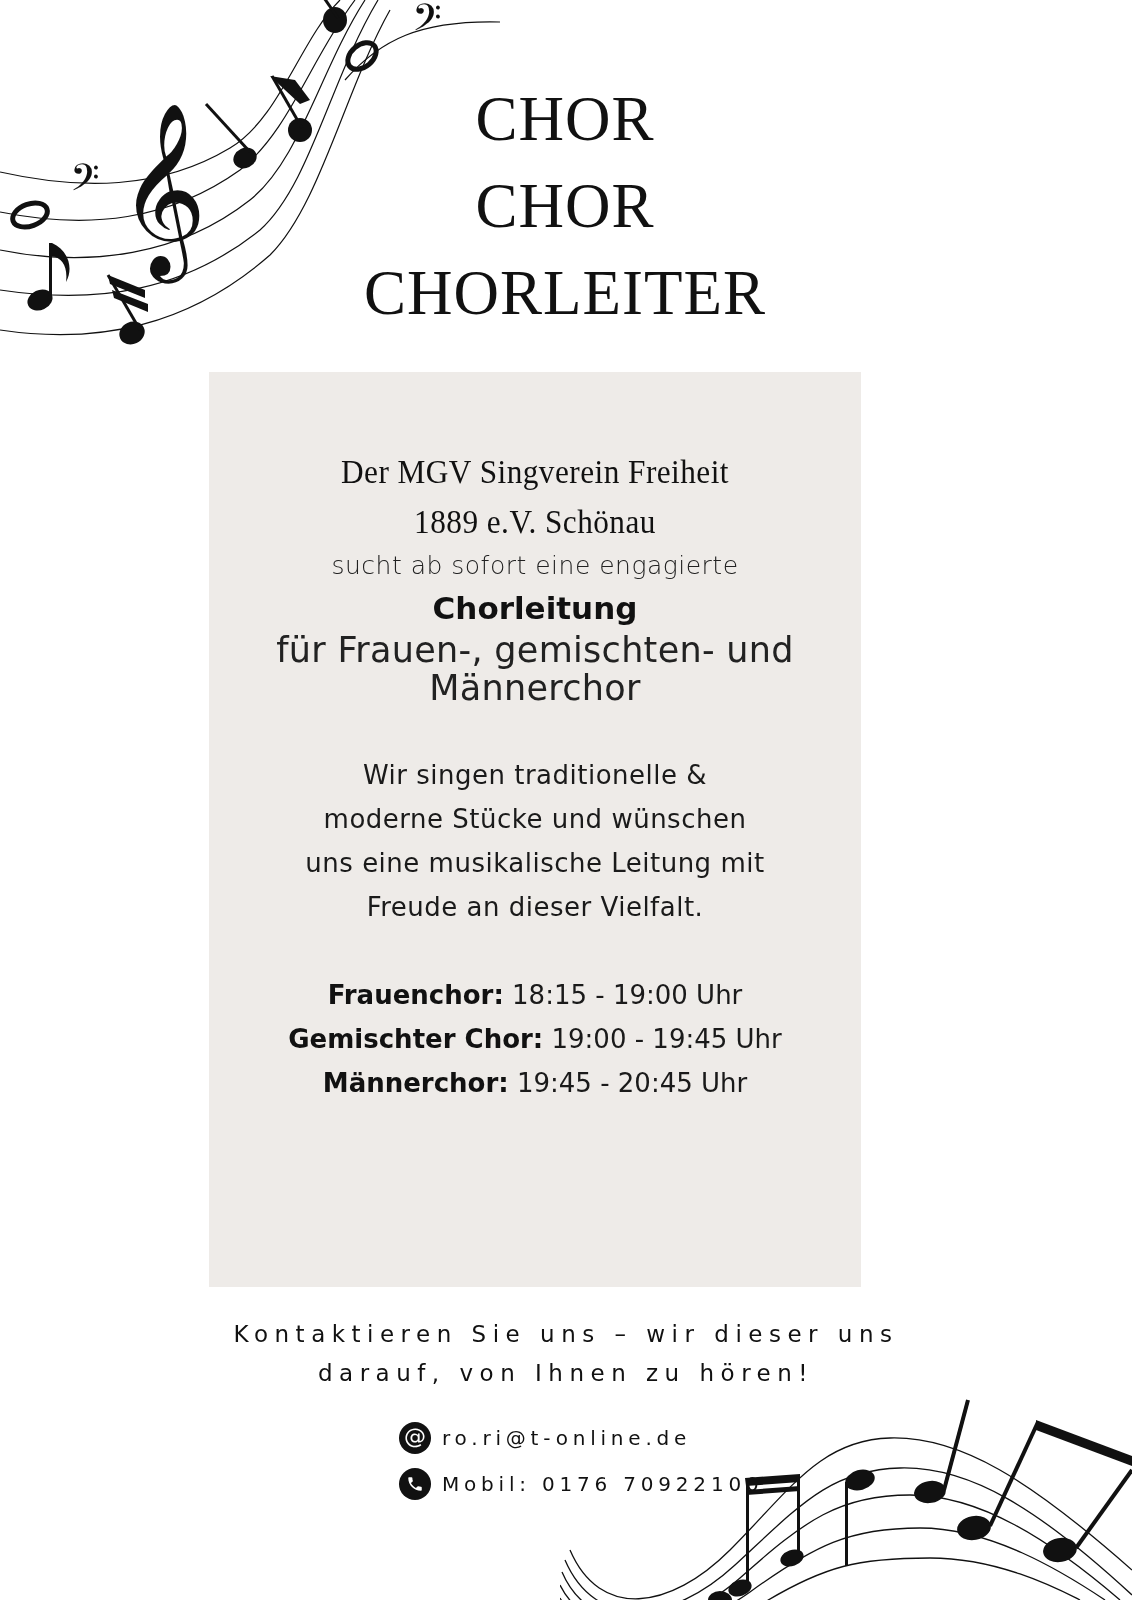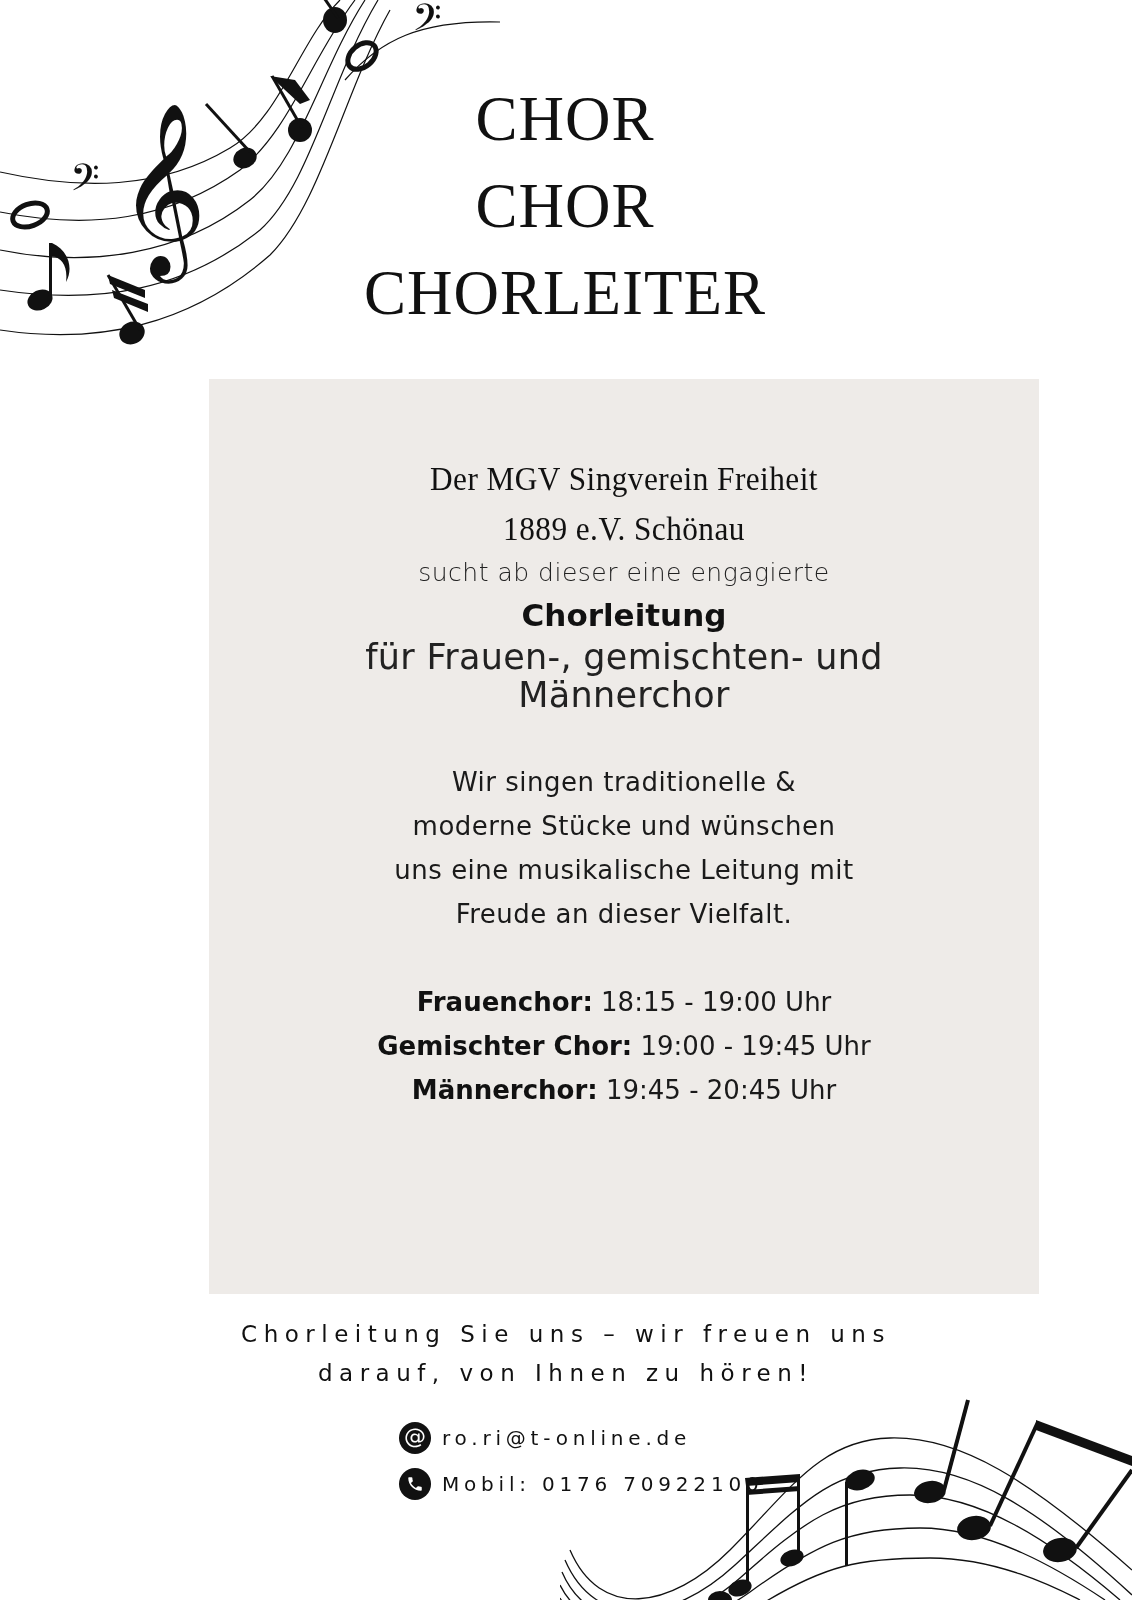--- a/index.html
+++ b/index.html
@@ -41,24 +41,23 @@
       line-height: 87px;
       letter-spacing: 1px;
       color: #111;
       margin: 0;
     }
     .title span { display: block; }
     .info-box {
       position: absolute;
       left: 209px;
       top: 372px;
-      width: 830px;
+      width: 652px;
       height: 915px;
       background: #eeebe8;
-      margin-top: 7px;
     }
     .box-content {
       position: absolute;
       left: 0;
       right: 0;
       top: 75px;
       text-align: center;
     }
     .org-line {
       font-family: "Liberation Serif", "DejaVu Serif", serif;
@@ -212,21 +211,21 @@
 <h1 class="title">
   <span>CHOR</span>
   <span>CHOR</span>
   <span>CHORLEITER</span>
 </h1>
 
 <div class="info-box">
   <div class="box-content">
     <div class="org-line org-line-1">Der MGV Singverein Freiheit</div>
     <div class="org-line org-line-1">1889 e.V. Schönau</div>
-    <div class="sub-line">sucht ab dieser eine engagierte</div>
+    <div class="sub-line">sucht ab sofort eine engagierte</div>
     <div class="role">Chorleitung</div>
     <div class="for-line">für Frauen-, gemischten- und</div>
     <div class="for-line">Männerchor</div>
 
     <div class="para">
       <div>Wir singen traditionelle &amp;</div>
       <div>moderne Stücke und wünschen</div>
       <div>uns eine musikalische Leitung mit</div>
       <div>Freude an dieser Vielfalt.</div>
     </div>
@@ -243,21 +242,21 @@
       </div>
       <div class="schedule-row">
         <span class="label">Männerchor:</span>
         <span>19:45 - 20:45 Uhr</span>
       </div>
     </div>
   </div>
 </div>
 
 <div class="contact-text">
-  <div>Chorleitung Sie uns – wir freuen uns</div>
+  <div>Kontaktieren Sie uns – wir dieser uns</div>
   <div>darauf, von Ihnen zu hören!</div>
 </div>
 
 <div class="contact-item contact-email">
   <span class="icon-circle">
     <span class="glyph">@</span>
   </span>
   <span>ro.ri@t-online.de</span>
 </div>
 

